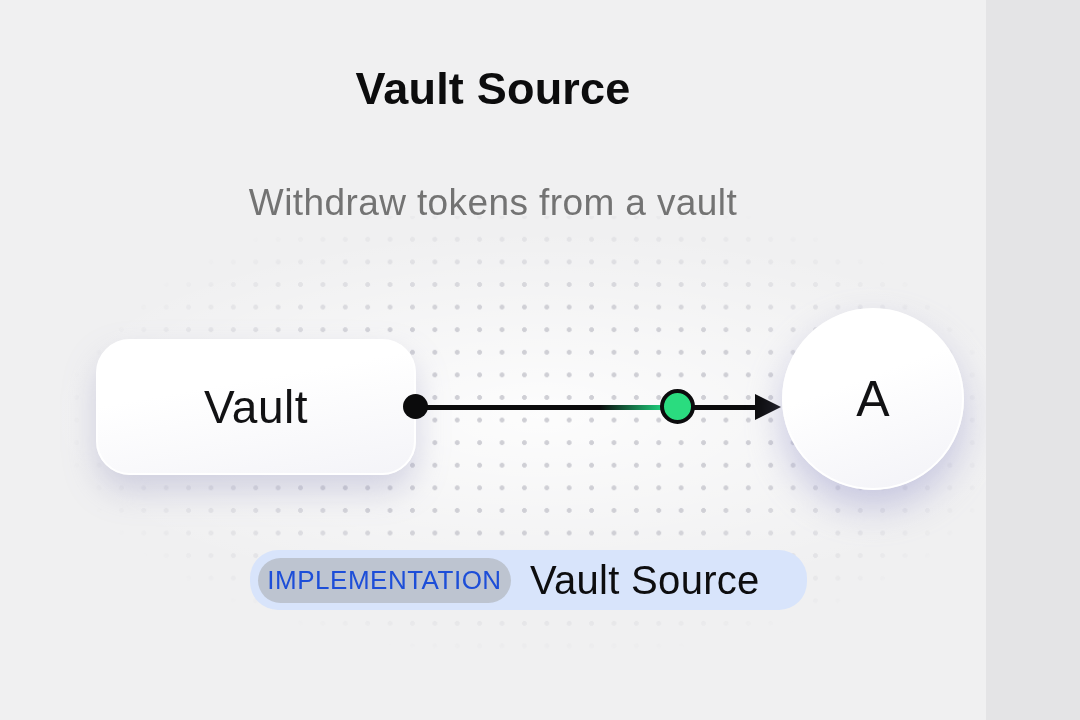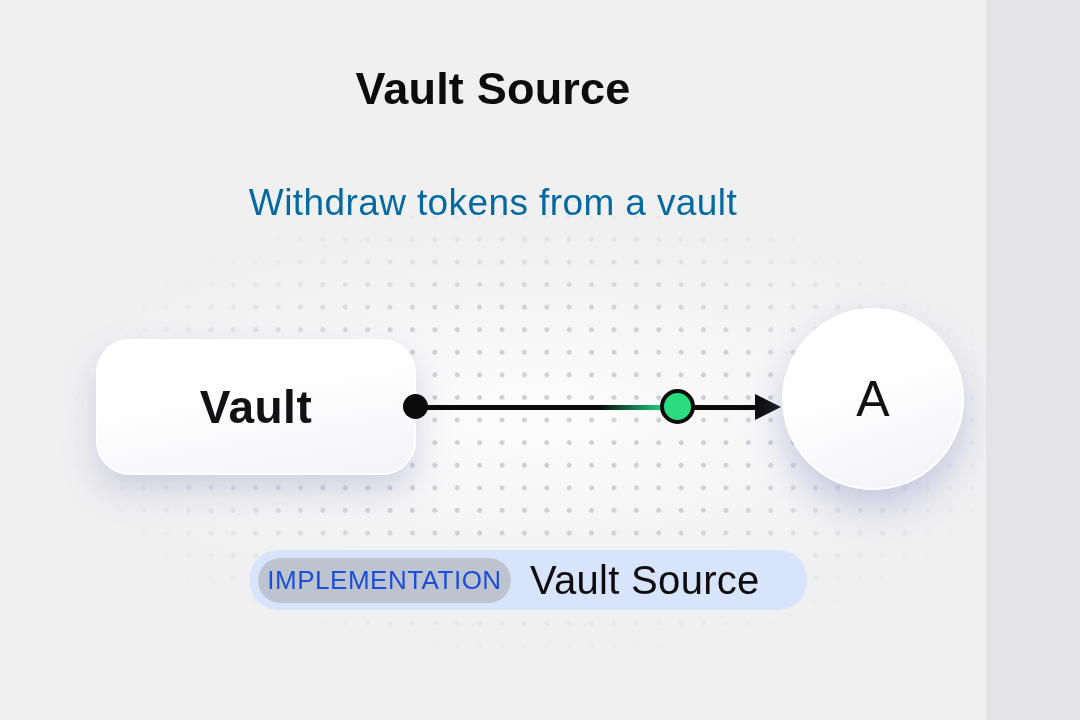--- a/index.html
+++ b/index.html
@@ -22,34 +22,34 @@
     -webkit-mask-image:radial-gradient(ellipse 56% 56% at 50% 42%,#000 42%,rgba(0,0,0,0) 84%);
     mask-image:radial-gradient(ellipse 56% 56% at 50% 42%,#000 42%,rgba(0,0,0,0) 84%);
     pointer-events:none;
   }
   .page-title{
     position:absolute;left:0;top:63px;width:100%;text-align:center;
     font-size:45px;font-weight:800;letter-spacing:0.2px;color:#0c0c0d;
   }
   .page-subtitle{
     position:absolute;left:0;top:182px;width:100%;text-align:center;
-    font-size:37px;font-weight:400;letter-spacing:0.4px;color:#0369a1;
+    font-size:37px;font-weight:400;letter-spacing:0.4px;color:#737373;
   }
   .flow-logo{position:absolute;left:987px;top:33px;width:60px;height:60px;}
   
   .vault-node{
     position:absolute;left:96px;top:339px;width:320px;height:136px;
     border-radius:34px;
     background:linear-gradient(170deg,#ffffff 35%,#f4f4f8 100%);
     border:2px solid #ffffff;
     box-shadow:0 16px 32px rgba(144,144,186,0.35);
     box-sizing:border-box;
     display:flex;align-items:center;justify-content:center;
   }
-  .vault-node-label{font-size:46px;font-weight:700;color:#121214;letter-spacing:0.5px;}
+  .vault-node-label{font-size:46px;font-weight:400;color:#121214;letter-spacing:0.5px;}
   
   .recipient-node{
     position:absolute;left:782px;top:308px;width:182px;height:182px;
     border-radius:50%;
     background:linear-gradient(160deg,#ffffff 40%,#f2f2f7 100%);
     border:2px solid #ffffff;
     box-shadow:0 18px 36px rgba(147,147,199,0.45);
     box-sizing:border-box;
     display:flex;align-items:center;justify-content:center;
   }

